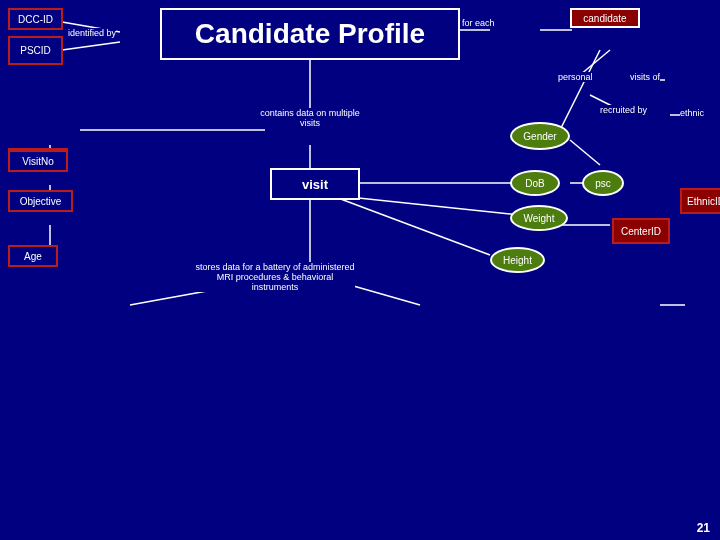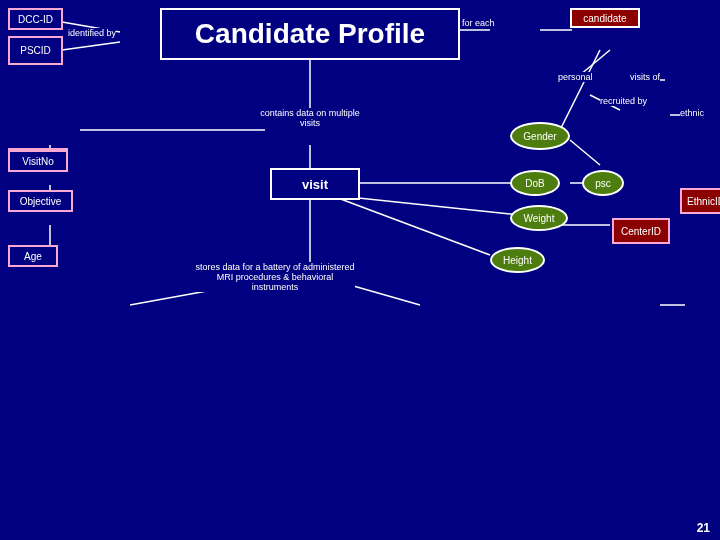--- a/index.html
+++ b/index.html
@@ -26,21 +26,21 @@
       padding: 8px 4px;
       font-size: 28px;
       font-weight: bold;
       color: white;
     }
 
     
     .node-rect {
       position: absolute;
       background: #000080;
-      border: 2px solid #f9a8d4;
+      border: 2px solid #b91c1c;
       display: flex;
       align-items: center;
       justify-content: center;
       text-align: center;
       font-size: 10px;
       padding: 2px;
     }
 
     
     .node-oval {
@@ -165,21 +165,21 @@
 </div>
 
 <div class="line-label" style="left:558px; top:72px;">
   <span>personal</span>
 </div>
 
 <div class="line-label" style="left:630px; top:72px;">
   <span>visits of</span>
 </div>
 
-<div class="line-label" style="left:600px; top:96px;">
+<div class="line-label" style="left:600px; top:105px;">
   <span>recruited by</span>
 </div>
 
 <div class="line-label" style="left:680px; top:108px;">
   <span>ethnic</span>
 </div>
 
 <div class="line-label" style="left:260px; top:108px; width:100px; text-align:center;">
   <span>contains data on multiple visits</span>
 </div>

